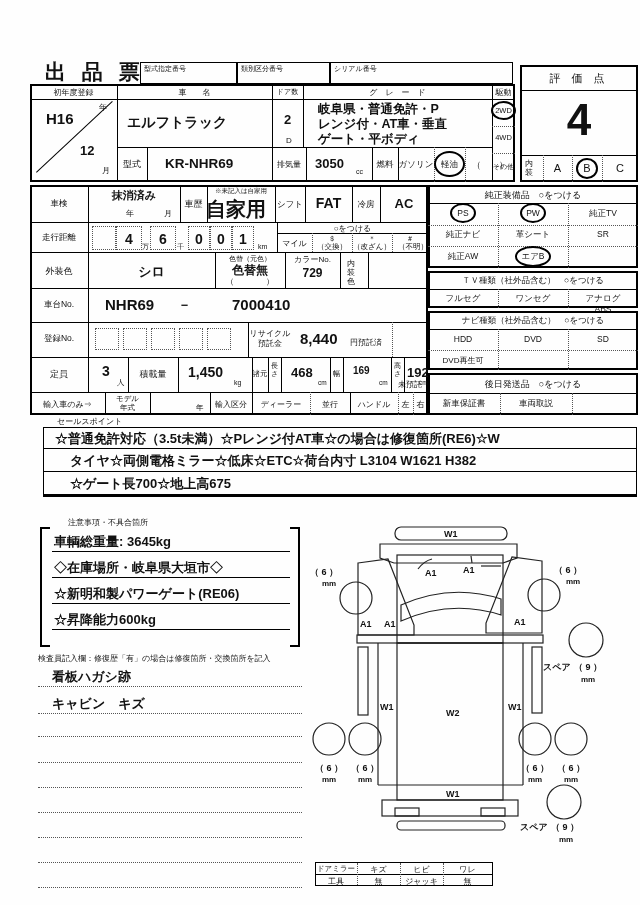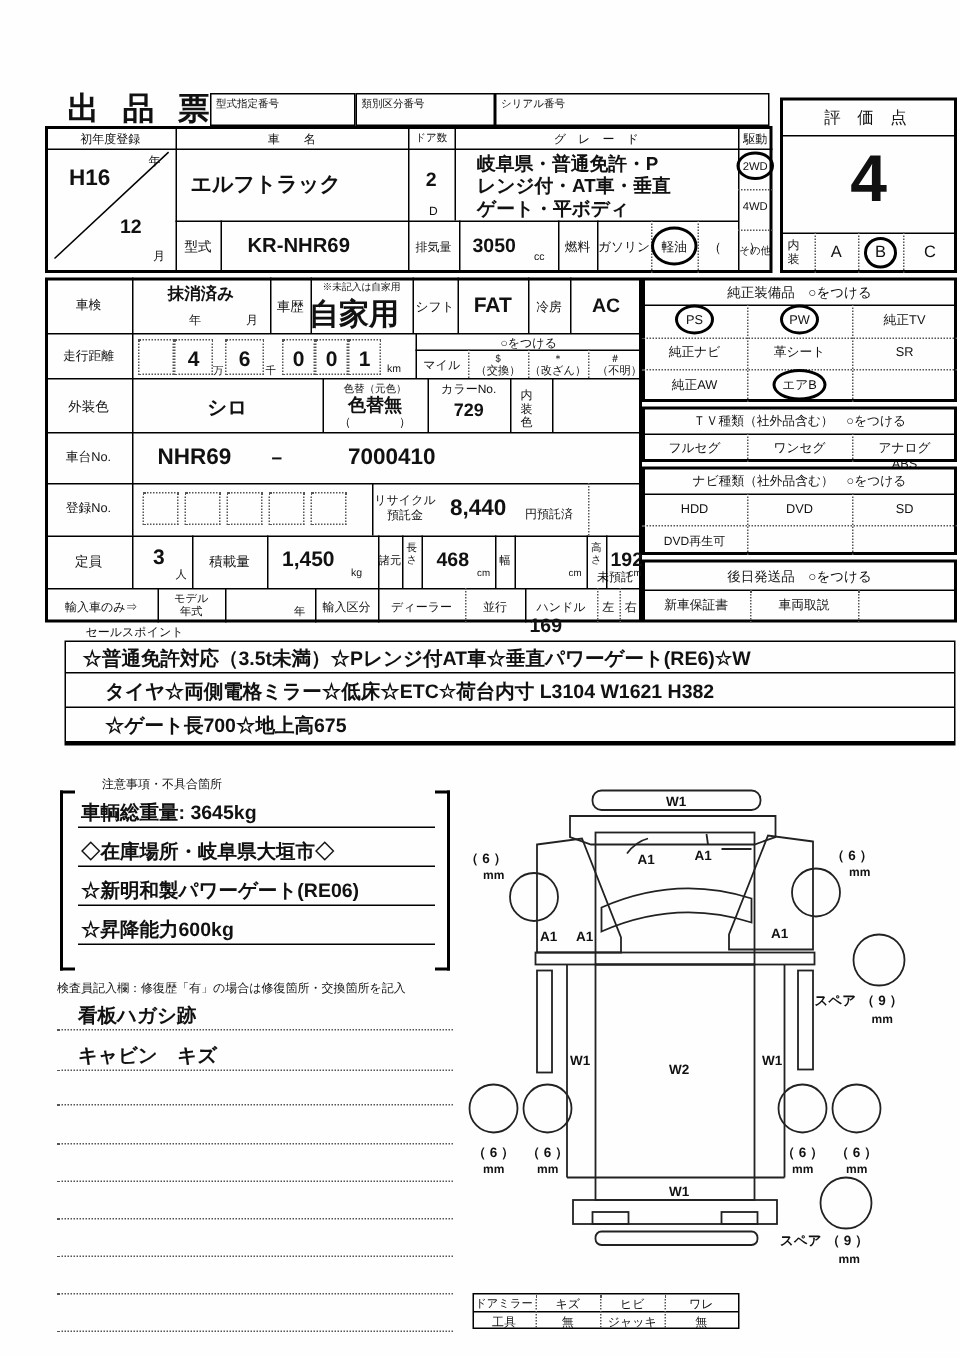--- a/index.html
+++ b/index.html
@@ -195,21 +195,21 @@
   <div class="v" style="left:252px;top:357px;height:35px;"></div>
   <div class="t c" style="left:252px;top:369px;width:16px;font-size:7.5px;">諸元</div>
   <div class="v" style="left:268px;top:357px;height:35px;"></div>
   <div class="t" style="left:271px;top:362px;width:9px;font-size:7px;line-height:8px;word-break:break-all;white-space:normal;">長さ</div>
   <div class="v" style="left:281px;top:357px;height:35px;"></div>
   <div class="t b" style="left:291px;top:365px;font-size:13px;">468</div>
   <div class="t" style="left:318px;top:379px;font-size:6.5px;">cm</div>
   <div class="v" style="left:330px;top:357px;height:35px;"></div>
   <div class="t c" style="left:330px;top:369px;width:13px;font-size:7.5px;">幅</div>
   <div class="v" style="left:343px;top:357px;height:35px;"></div>
-  <div class="t b" style="left:353px;top:365px;font-size:13px;margin-top:44px;">169</div>
+  <div class="t b" style="left:353px;top:365px;font-size:10px;">169</div>
   <div class="t" style="left:379px;top:379px;font-size:6.5px;">cm</div>
   <div class="v" style="left:391px;top:357px;height:35px;"></div>
   <div class="t" style="left:394px;top:362px;width:9px;font-size:7px;line-height:8px;word-break:break-all;white-space:normal;">高さ</div>
   <div class="v" style="left:404px;top:357px;height:35px;"></div>
   <div class="t b" style="left:407px;top:365px;font-size:13px;">192</div>
   <div class="t" style="left:419px;top:379px;font-size:6.5px;">cm</div>
 
   <div class="t c" style="left:30px;top:399px;width:75px;font-size:8px;">輸入車のみ⇒</div>
   <div class="v" style="left:105px;top:392px;height:23px;"></div>
   <div class="t c" style="left:105px;top:394px;width:45px;font-size:7.5px;">モデル</div>
@@ -272,21 +272,21 @@
   <div class="box2" style="left:428px;top:373px;width:210px;height:42px;"></div>
   <div class="t c" style="left:428px;top:378px;width:210px;font-size:9px;">後日発送品　○をつける</div>
   <div class="h" style="left:428px;top:393px;width:210px;"></div>
   <div class="dv" style="left:500px;top:393px;height:22px;"></div>
   <div class="dv" style="left:572px;top:393px;height:22px;"></div>
   <div class="t c" style="left:428px;top:398px;width:72px;font-size:8.5px;">新車保証書</div>
   <div class="t c" style="left:500px;top:398px;width:72px;font-size:8.5px;">車両取説</div>
 
   <div class="t" style="left:57px;top:416px;font-size:8px;">セールスポイント</div>
   <div style="position:absolute;left:43px;top:427px;width:594px;height:70px;border:1.5px solid #000;border-bottom-width:3px;box-sizing:border-box;"></div>
-  <div class="t b" style="left:55px;top:430px;font-size:13px;">☆普通免許対応（3.5t未満）☆Pレンジ付AT車☆垂直パワーゲート(RE6)☆W</div>
+  <div class="t b" style="left:55px;top:430px;font-size:13px;">☆普通免許対応（3.5t未満）☆Pレンジ付AT車☆の場合は修復箇所(RE6)☆W</div>
   <div class="h" style="left:44px;top:448px;width:592px;"></div>
   <div class="t b" style="left:70px;top:452px;font-size:13px;">タイヤ☆両側電格ミラー☆低床☆ETC☆荷台内寸 L3104 W1621 H382</div>
   <div class="h" style="left:44px;top:471px;width:592px;"></div>
   <div class="t b" style="left:70px;top:475px;font-size:13px;">☆ゲート長700☆地上高675</div>
 
   <div class="t" style="left:68px;top:517px;font-size:8px;">注意事項・不具合箇所</div>
   <div style="position:absolute;left:40px;top:527px;width:10px;height:120px;border-left:2px solid #000;border-top:2px solid #000;border-bottom:2px solid #000;box-sizing:border-box;"></div>
   <div style="position:absolute;left:290px;top:527px;width:10px;height:120px;border-right:2px solid #000;border-top:2px solid #000;border-bottom:2px solid #000;box-sizing:border-box;"></div>
   <div class="t b" style="left:54px;top:533px;font-size:13px;">車輌総重量: 3645kg</div>
   <div class="uline" style="left:52px;top:533px;width:238px;height:18px;"></div>

